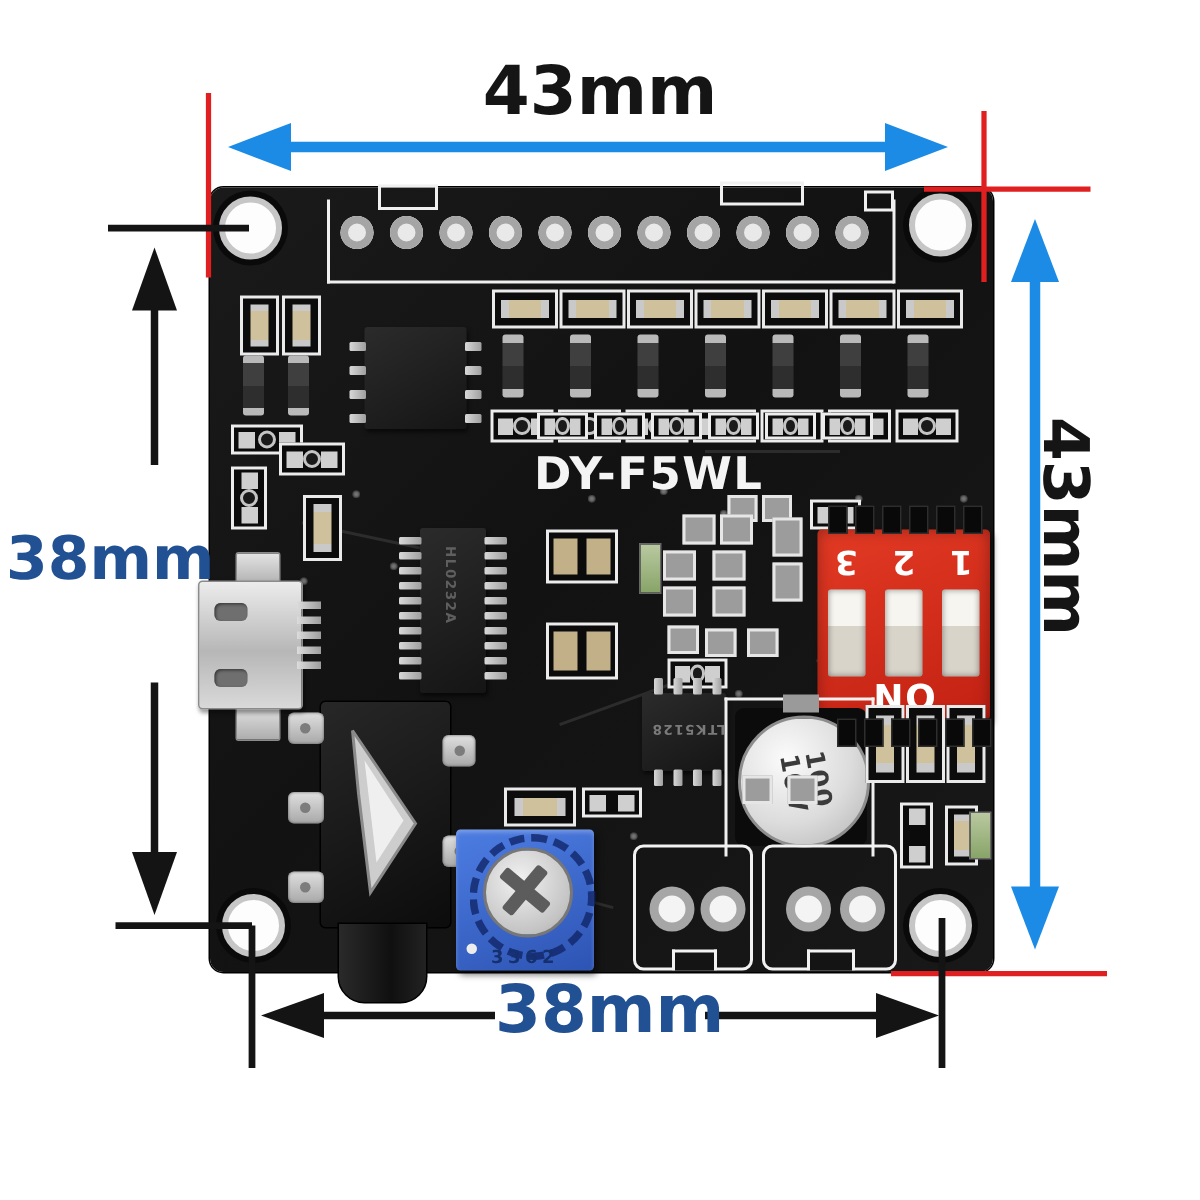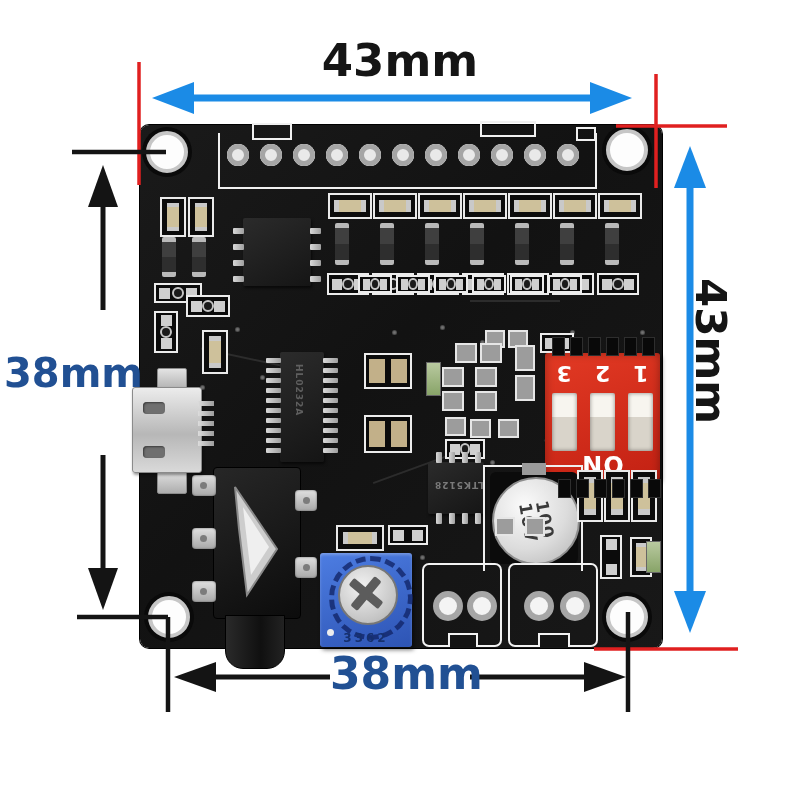--- a/index.html
+++ b/index.html
@@ -302,20 +302,21 @@
       </div>
     <div class="padpair" style="left:46px;top:170px;width:44px;height:22px;">
         <div class="sq"></div>
         <div class="cir"></div>
         <div class="sq"></div>
       </div>
     <div class="res-v" style="left:62px;top:205px;width:22px;height:40px;">
         <div class="chip"></div>
       </div>
 
+    <div class="board-title" style="left:180px;top:174px;width:225px;">DY-F5WL</div>
 
     <div class="smdsq" style="left:345px;top:205px;width:16px;height:14px;"></div>
     <div class="smdsq" style="left:368px;top:205px;width:16px;height:14px;"></div>
     <div class="padpair" style="left:400px;top:208px;width:34px;height:20px;">
         <div class="sq"></div>
         <div class="sq"></div>
       </div>
 
     <div class="ic" id="tssop" style="left:140px;top:227px;width:44px;height:110px;">
       <div class="ic-vlabel" style="left:14px;top:12px;">HL0232A</div>
@@ -412,21 +413,21 @@
     <div class="res-h" style="left:196px;top:400px;width:44px;height:22px;">
         <div class="chip"></div>
       </div>
     <div class="padpair" style="left:248px;top:400px;width:40px;height:20px;">
         <div class="sq"></div>
         <div class="sq"></div>
       </div>
     <div class="smdsq" style="left:355px;top:392px;width:16px;height:15px;"></div>
     <div class="smdsq" style="left:385px;top:392px;width:16px;height:15px;"></div>
 
-    <div class="pot" style="left:180px;top:428px;width:92px;height:94px;">
+    <div class="pot" style="left:164px;top:428px;width:92px;height:94px;">
       <div class="pot-teeth" style="left:9px;top:3px;width:74px;height:74px;"></div>
       <div class="pot-dial" style="left:18px;top:12px;width:56px;height:56px;"></div>
       <div class="pot-cross" style="left:27px;top:36px;width:38px;height:9px;transform:rotate(40deg);"></div>
       <div class="pot-cross" style="left:27px;top:36px;width:38px;height:9px;transform:rotate(-50deg);"></div>
       <div class="pot-dot" style="left:7px;top:76px;"></div>
       <div class="pot-label" style="bottom:2px;">3362</div>
     </div>
 
     <div class="conn" style="left:282px;top:438px;width:76px;height:80px;">
       <div class="conn-notch" style="left:24px;width:26px;height:12px;"></div>

